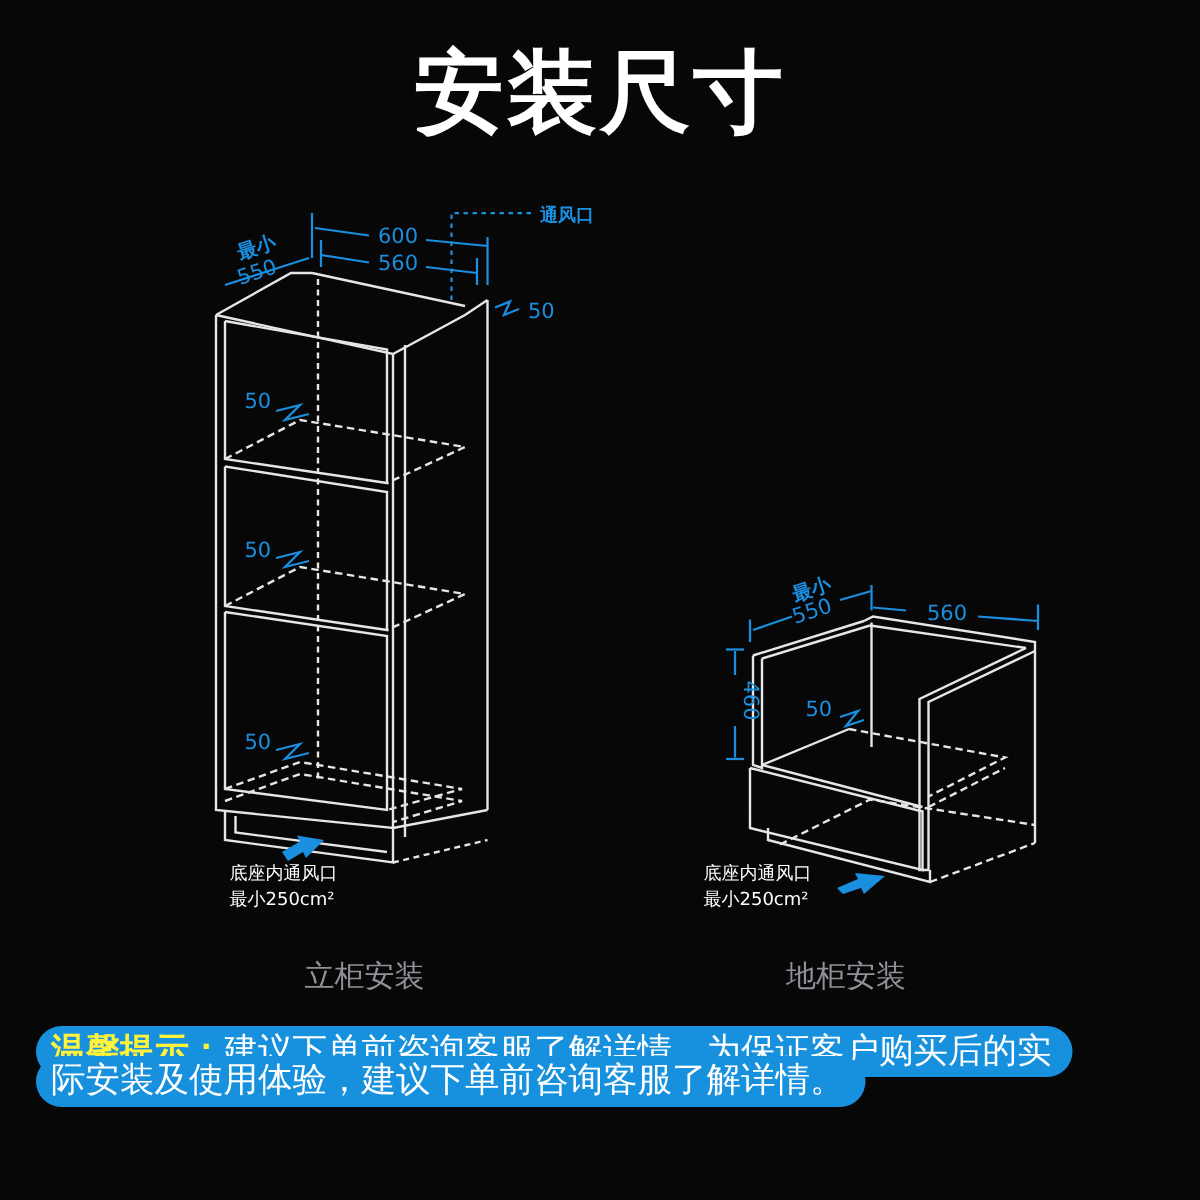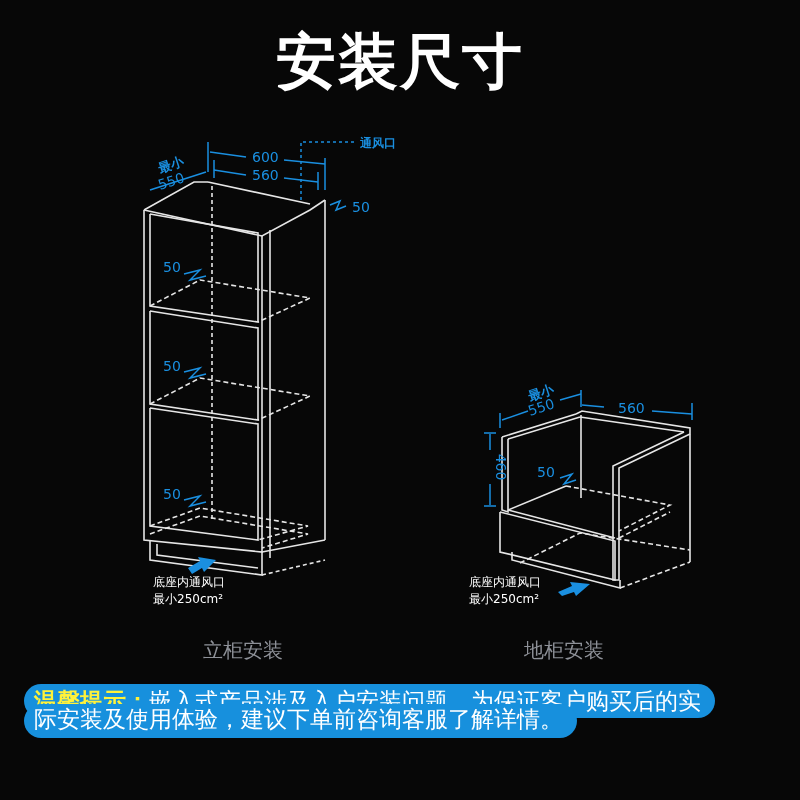--- a/index.html
+++ b/index.html
@@ -143,17 +143,17 @@
 </div>
 <div class="note" style="left:469px; top:574px;">
   <div>底座内通风口</div>
   <div>最小250cm²</div>
 </div>
 
 <div class="caption" style="left:203px;">立柜安装</div>
 <div class="caption" style="left:524px;">地柜安装</div>
 
 <div class="banner" style="top:684px;">
-  <span class="hl">温馨提示：</span><span>嵌入式产品涉及入户安装问题，为保证客户购买后的实</span>
+  <span class="hl">温馨提示：</span><span>建议下单前咨询客服了解详情，为保证客户购买后的实</span>
 </div>
 <div class="banner" style="top:704px;font-family:Liberation Mono, monospace;">
   <span>际安装及使用体验，建议下单前咨询客服了解详情。</span>
 </div>
 
 </body></html>

